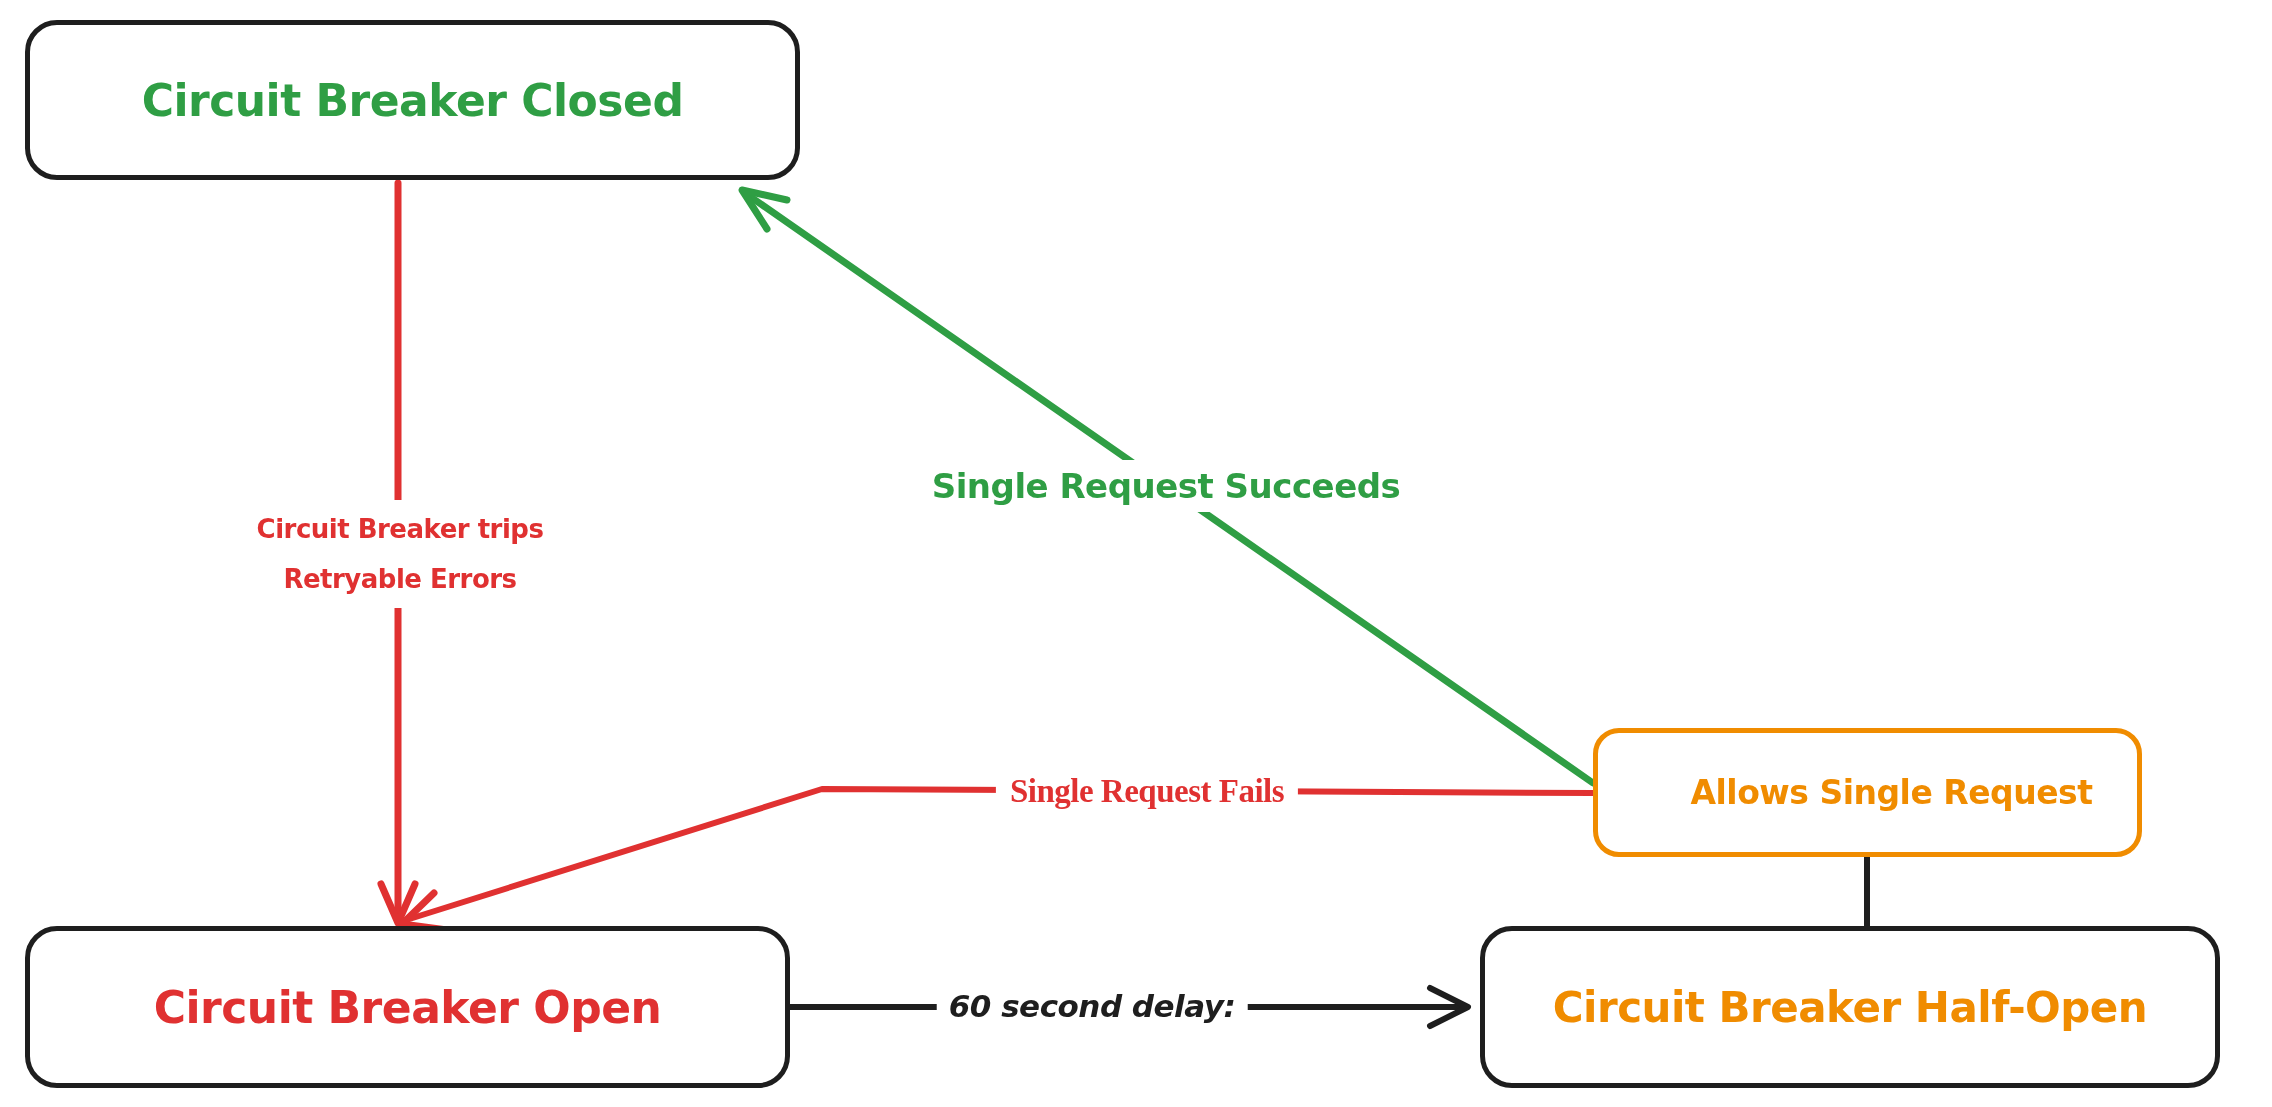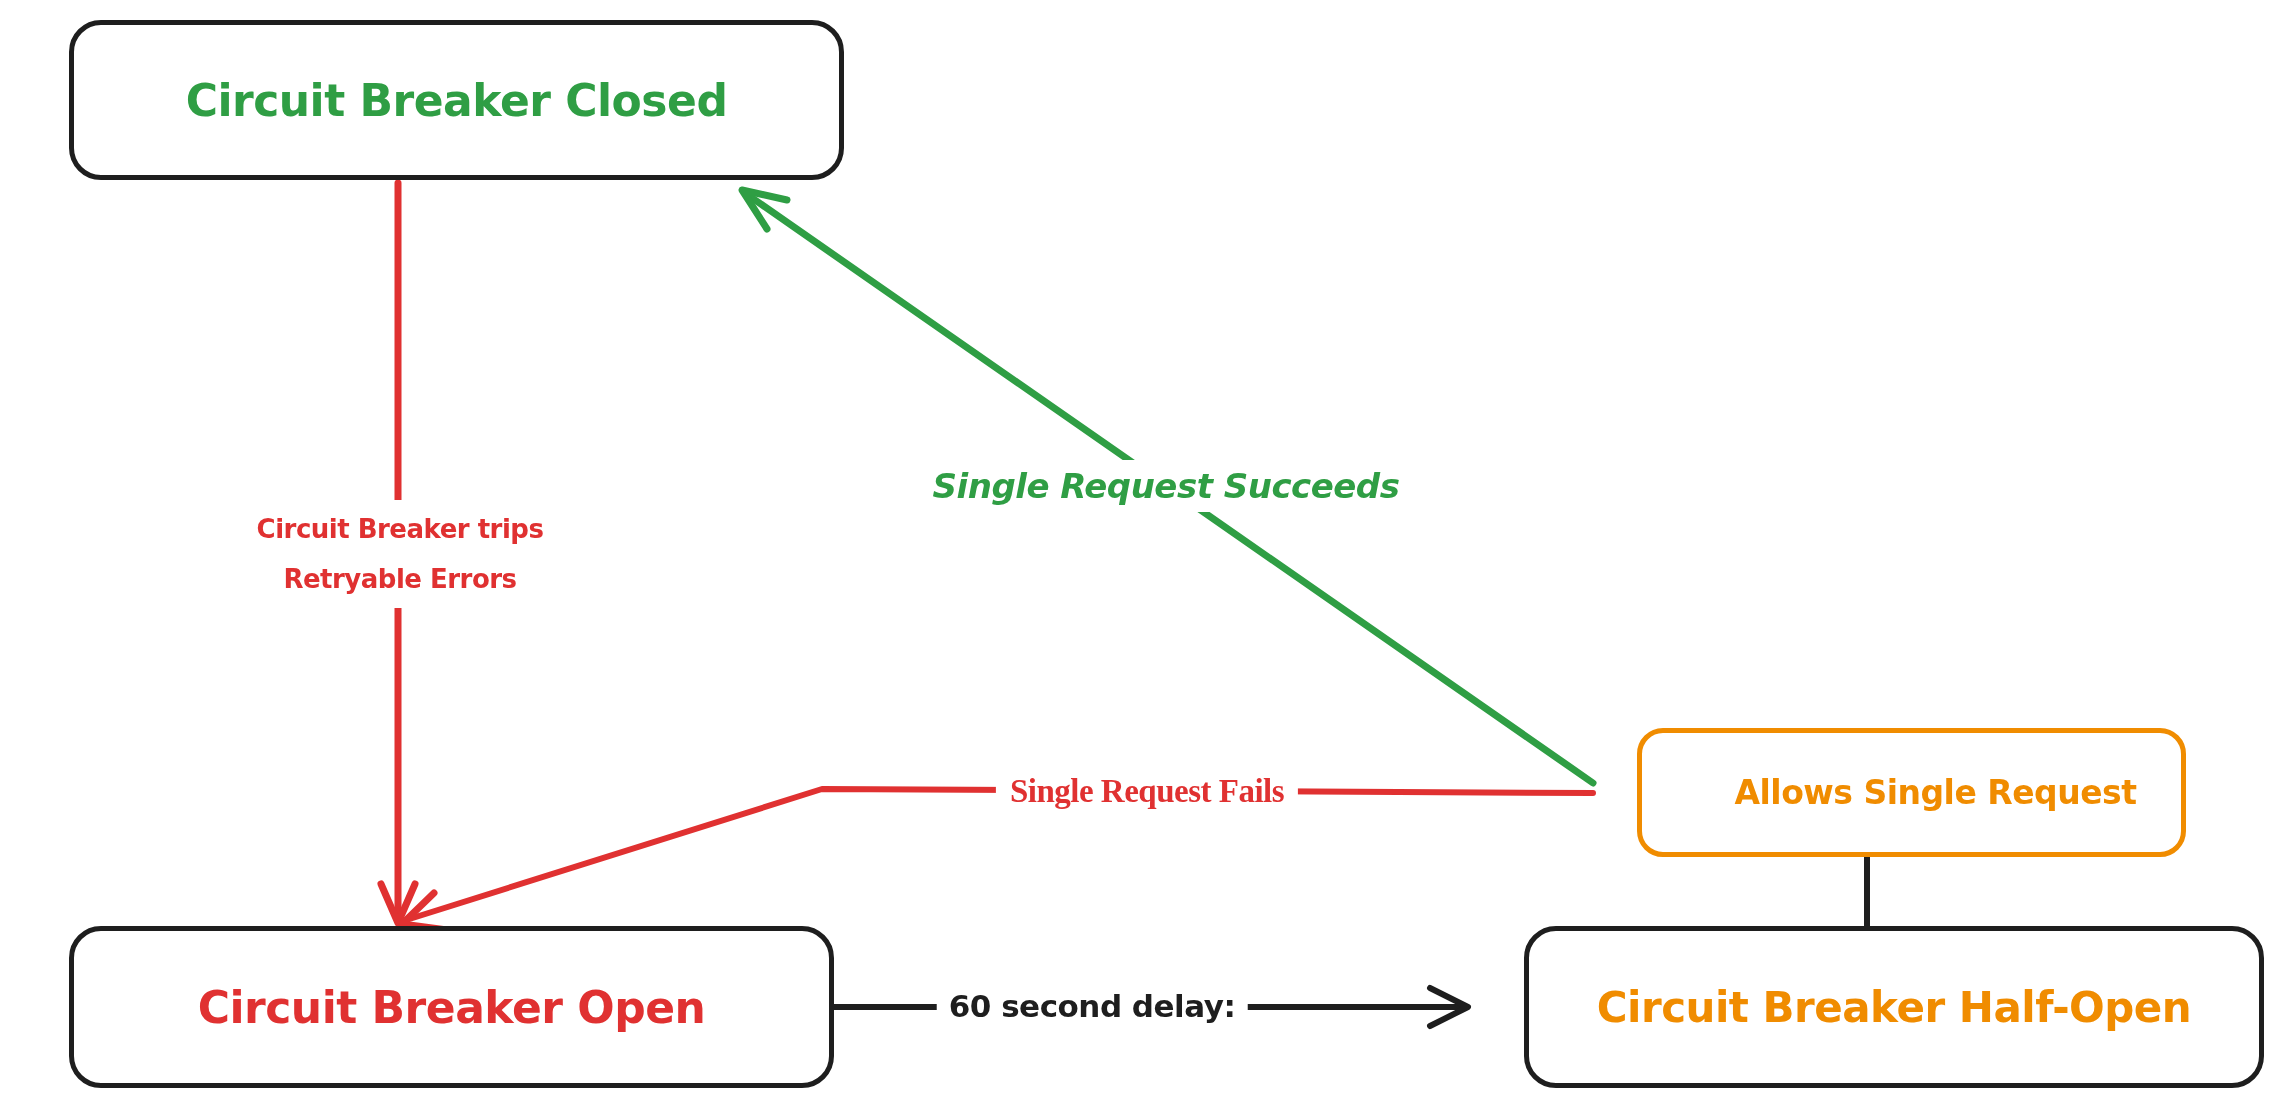--- a/index.html
+++ b/index.html
@@ -30,21 +30,20 @@
   .node {
     position: absolute;
     background: #ffffff;
     border: 5px solid var(--black);
     border-radius: 32px;
     display: flex;
     align-items: center;
     justify-content: center;
     z-index: 1;
     box-sizing: border-box;
-    margin-left: 44px;
   }
   .node .node-label {
     font-weight: bold;
     white-space: nowrap;
     letter-spacing: -0.5px;
   }
   .node-closed   { left: 25px;   top: 20px;  width: 775px; height: 160px; }
   .node-closed .node-label   { color: var(--green);  font-size: 44px; }
   .node-open     { left: 25px;   top: 926px; width: 765px; height: 162px; }
   .node-open .node-label     { color: var(--red);    font-size: 44px; }
@@ -69,35 +68,35 @@
     color: var(--red);
     font-size: 26px;
     line-height: 50px;
     padding: 4px 20px;
   }
   .label-success {
     left: 1166px; top: 486px;
     color: var(--green);
     font-size: 34px;
     padding: 6px 18px;
-    font-style: italic;
   }
   .label-fail {
     left: 1147px; top: 791px;
     color: var(--red);
     font-size: 33px;
     padding: 6px 14px;
     font-family: Liberation Serif, serif;
   }
   .label-delay {
     left: 1092px; top: 1006px;
     color: var(--black);
     font-size: 31px;
     line-height: 51px;
     padding: 2px 12px;
+    font-style: italic;
   }
 </style>
 </head>
 <body>
 
 <div class="canvas">
 
   <svg class="arrow-layer" viewBox="0 0 2272 1107">
 
     <path class="stroke-red" stroke-width="7" d="M 398 183 L 398 921"></path>

